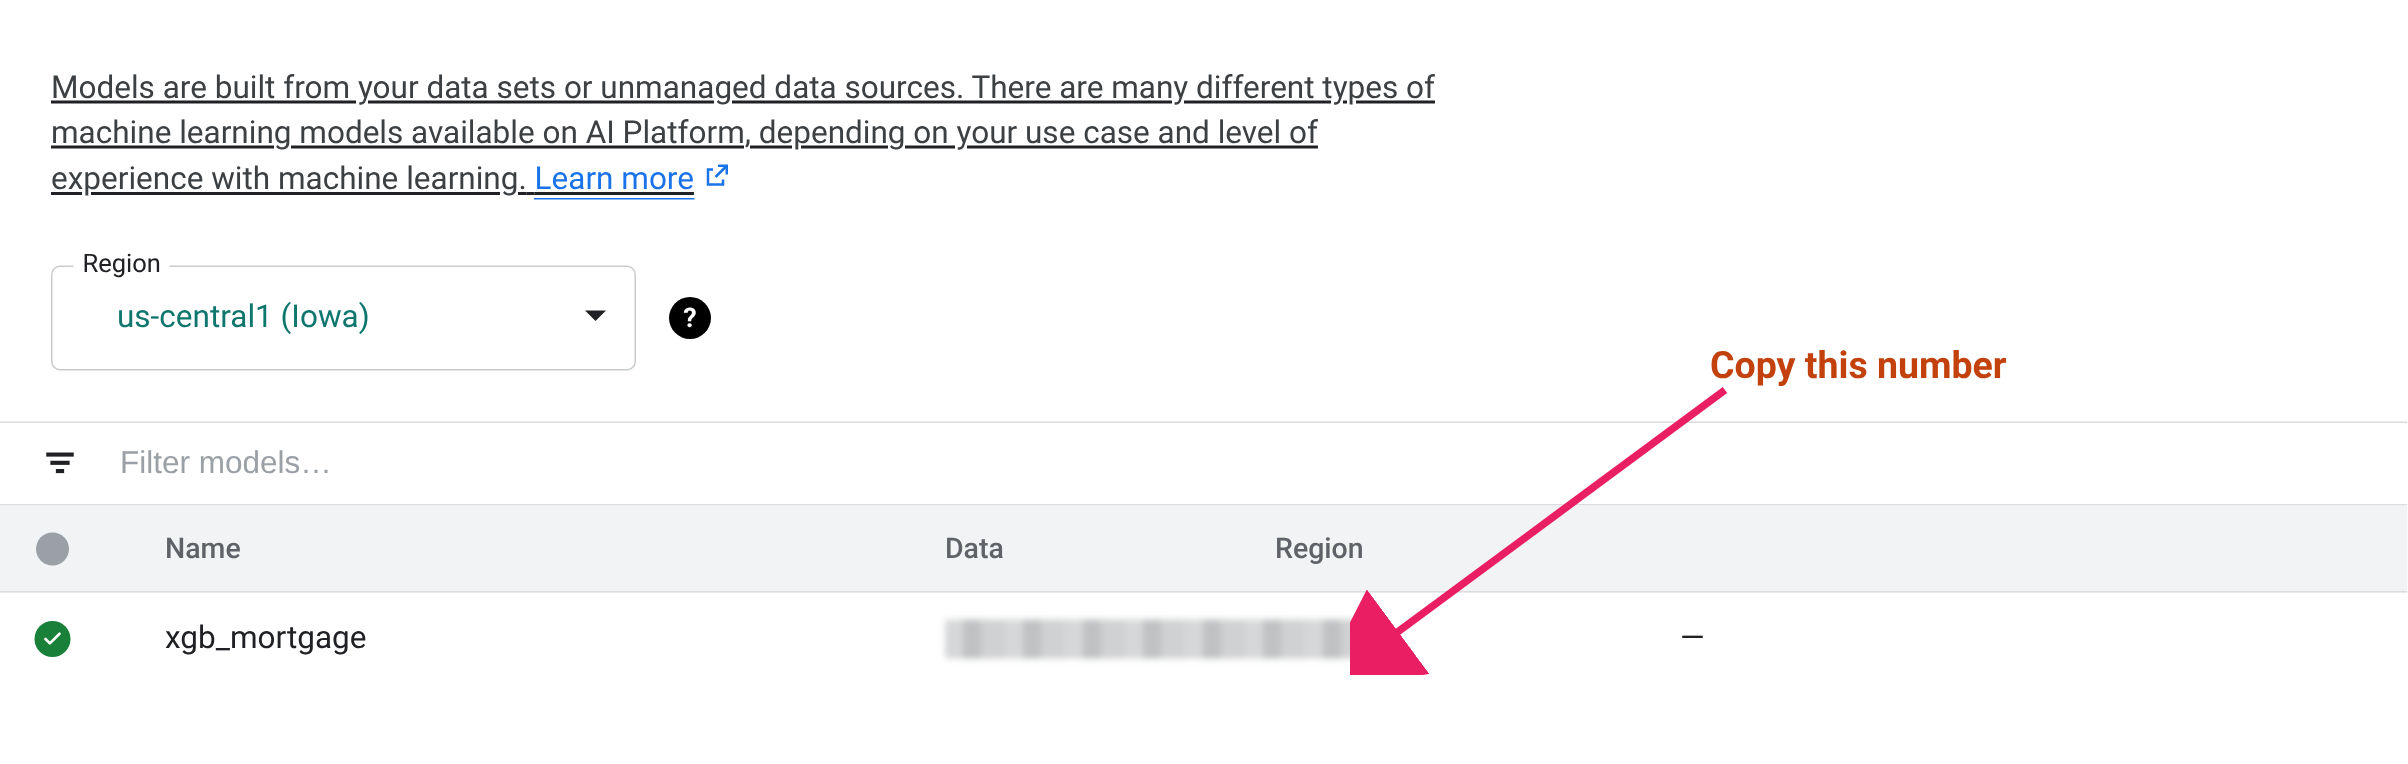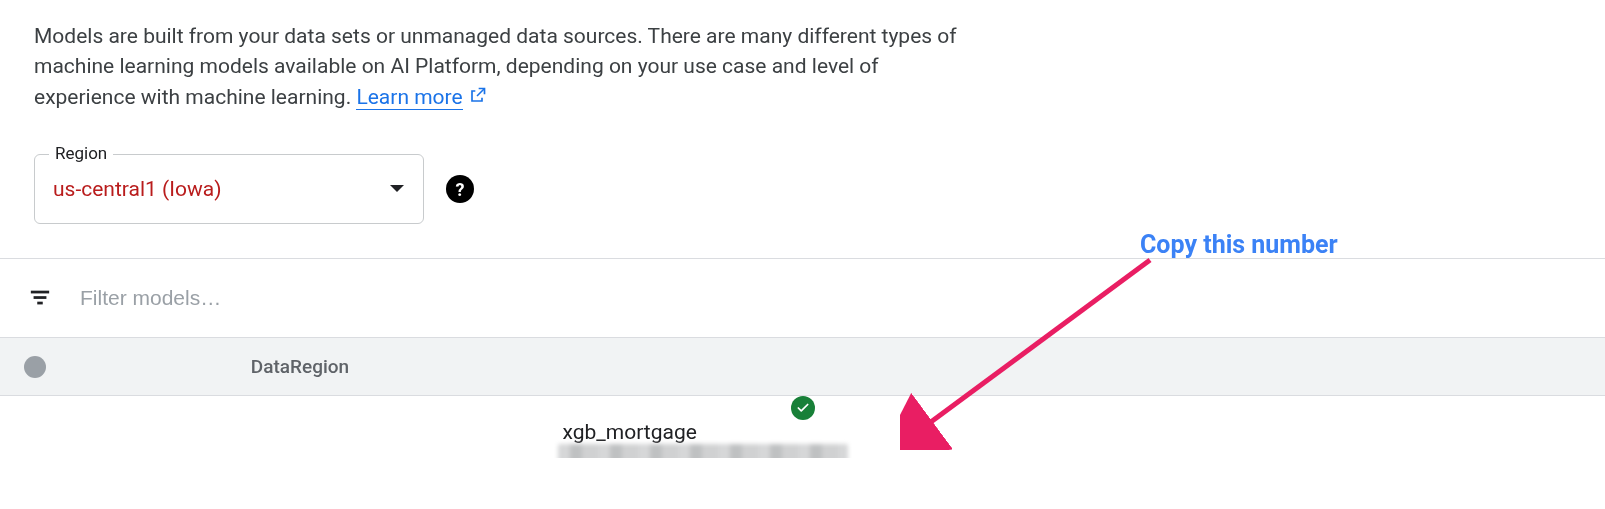--- a/index.html
+++ b/index.html
@@ -5,22 +5,23 @@
   * { box-sizing: border-box; margin: 0; padding: 0; }
   body {
     font-family: Roboto, "Helvetica Neue", Arial, sans-serif;
     font-size: 14px;
     color: #202124;
     background: #fff;
     width: 1605px;
     position: relative;
   }
   .intro {
-    padding: 21px 34px 10px 34px;
+    padding: 44px 34px 10px 34px;
     max-width: 1000px;
+    text-decoration: underline;
   }
   .intro-text {
     font-size: 21px;
     line-height: 1.45;
     color: #3c4043;
   }
   .learn-link {
     color: #1a73e8;
     text-decoration: none;
     border-bottom: 1px solid #1a73e8;
@@ -52,42 +53,43 @@
     position: absolute;
     top: -12px;
     left: 14px;
     background: #fff;
     padding: 0 6px;
     font-size: 17px;
     color: #202124;
   }
   .region-value {
     font-size: 21px;
-    color: #b91c1c;
+    color: #0f766e;
     flex: 1;
+    margin-left: 25px;
   }
   .region-caret { }
   .help-circle {
     width: 28px;
     height: 28px;
     border-radius: 50%;
     background: #000;
     color: #fff;
     font-weight: 700;
     font-size: 18px;
     display: flex;
     align-items: center;
     justify-content: center;
   }
   .filter-bar {
     border-top: 1px solid #dadce0;
     border-bottom: 1px solid #dadce0;
     display: flex;
     align-items: center;
-    height: 80px;
+    height: 56px;
     padding: 0 20px;
   }
   .filter-icon {
     width: 40px;
     display: flex;
     align-items: center;
     justify-content: center;
   }
   .filter-input {
     flex: 1;
@@ -109,26 +111,25 @@
     font-size: 19px;
     color: #5f6368;
     font-weight: 500;
   }
   .table-row {
     display: flex;
     align-items: center;
     height: 62px;
     font-size: 21px;
     color: #202124;
-    flex-direction: column;
   }
   .col-status { width: 70px; display:flex; justify-content:center; }
   .col-name   { width: 560px; padding-left: 40px; }
   .col-id     { width: 490px; }
-  .col-data   { width: 220px; text-align: right; }
+  .col-data   { width: 220px; }
   .col-region { flex: 1; }
 
   .status-dot {
     width: 22px; height: 22px; border-radius: 50%;
     background: #9aa0a6;
   }
   .status-check {
     width: 24px; height: 24px; border-radius: 50%;
     background: #188038;
     display: flex; align-items: center; justify-content: center;
@@ -144,21 +145,21 @@
   .annotation {
     position: absolute;
     left: 900px;
     top: 230px;
     pointer-events: none;
   }
   .annotation-label {
     position: absolute;
     left: 240px;
     top: 0;
-    color: #3b82f6;
+    color: #c2410c;
     font-size: 25px;
     font-weight: 700;
     white-space: nowrap;
   }
   .annotation-arrow {
     position: absolute;
     left: 0;
     top: 10px;
   }
 </style>
@@ -197,20 +198,21 @@
         <rect x="9" y="16" width="6" height="3" fill="#202124"></rect>
       </svg>
   </span>
   <input class="filter-input" type="text" placeholder="Filter models…" style="">
 </div>
 
 <div class="table-header">
   <div class="col-status">
     <span class="status-dot"></span>
   </div>
+  <div class="col-name">Name</div>
   <div class="col-data">Data</div>
   <div class="col-region">Region</div>
 </div>
 
 <div class="table-row">
   <div class="col-status">
     <span class="status-check">
       <svg width="14" height="14" viewBox="0 0 24 24">
           <path d="M4 12l5 5L20 6" stroke="#fff" stroke-width="3" fill="none" stroke-linecap="round" stroke-linejoin="round"></path>
         </svg>

